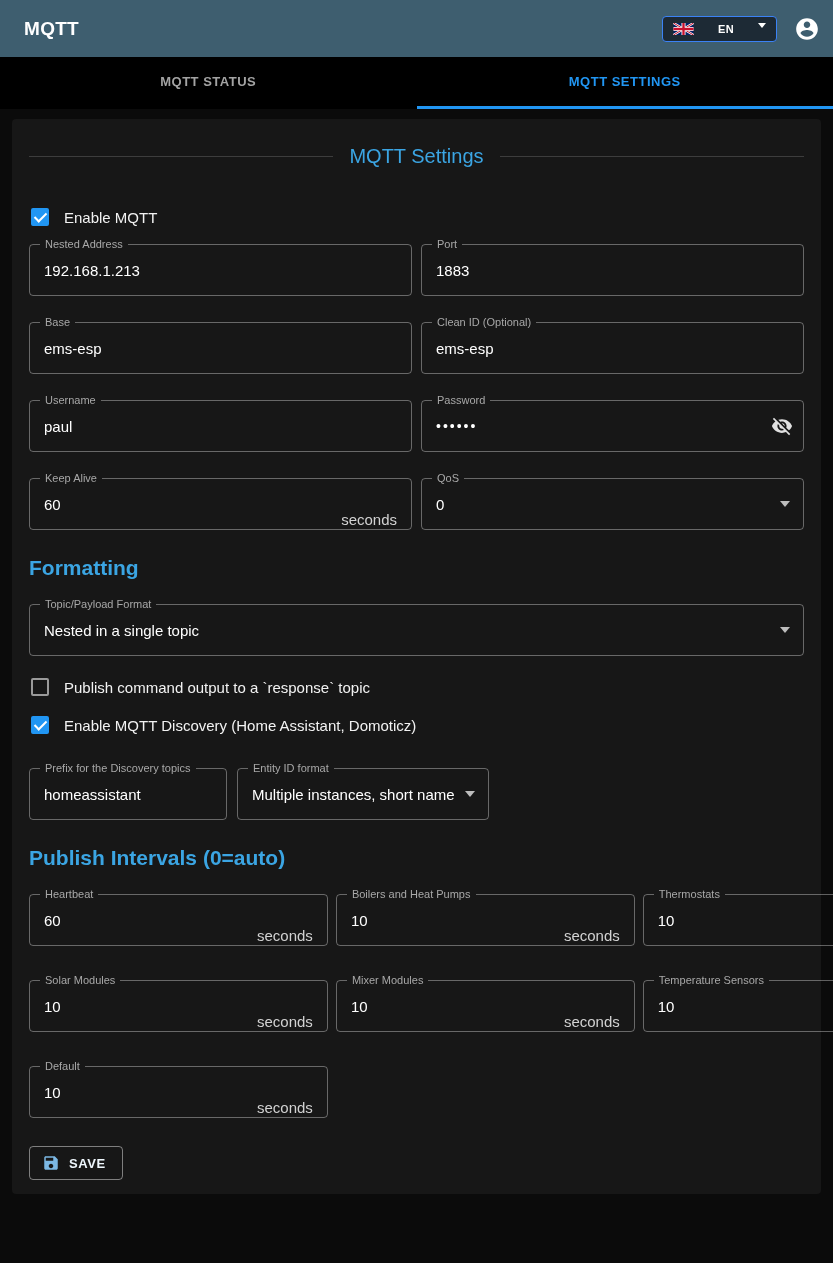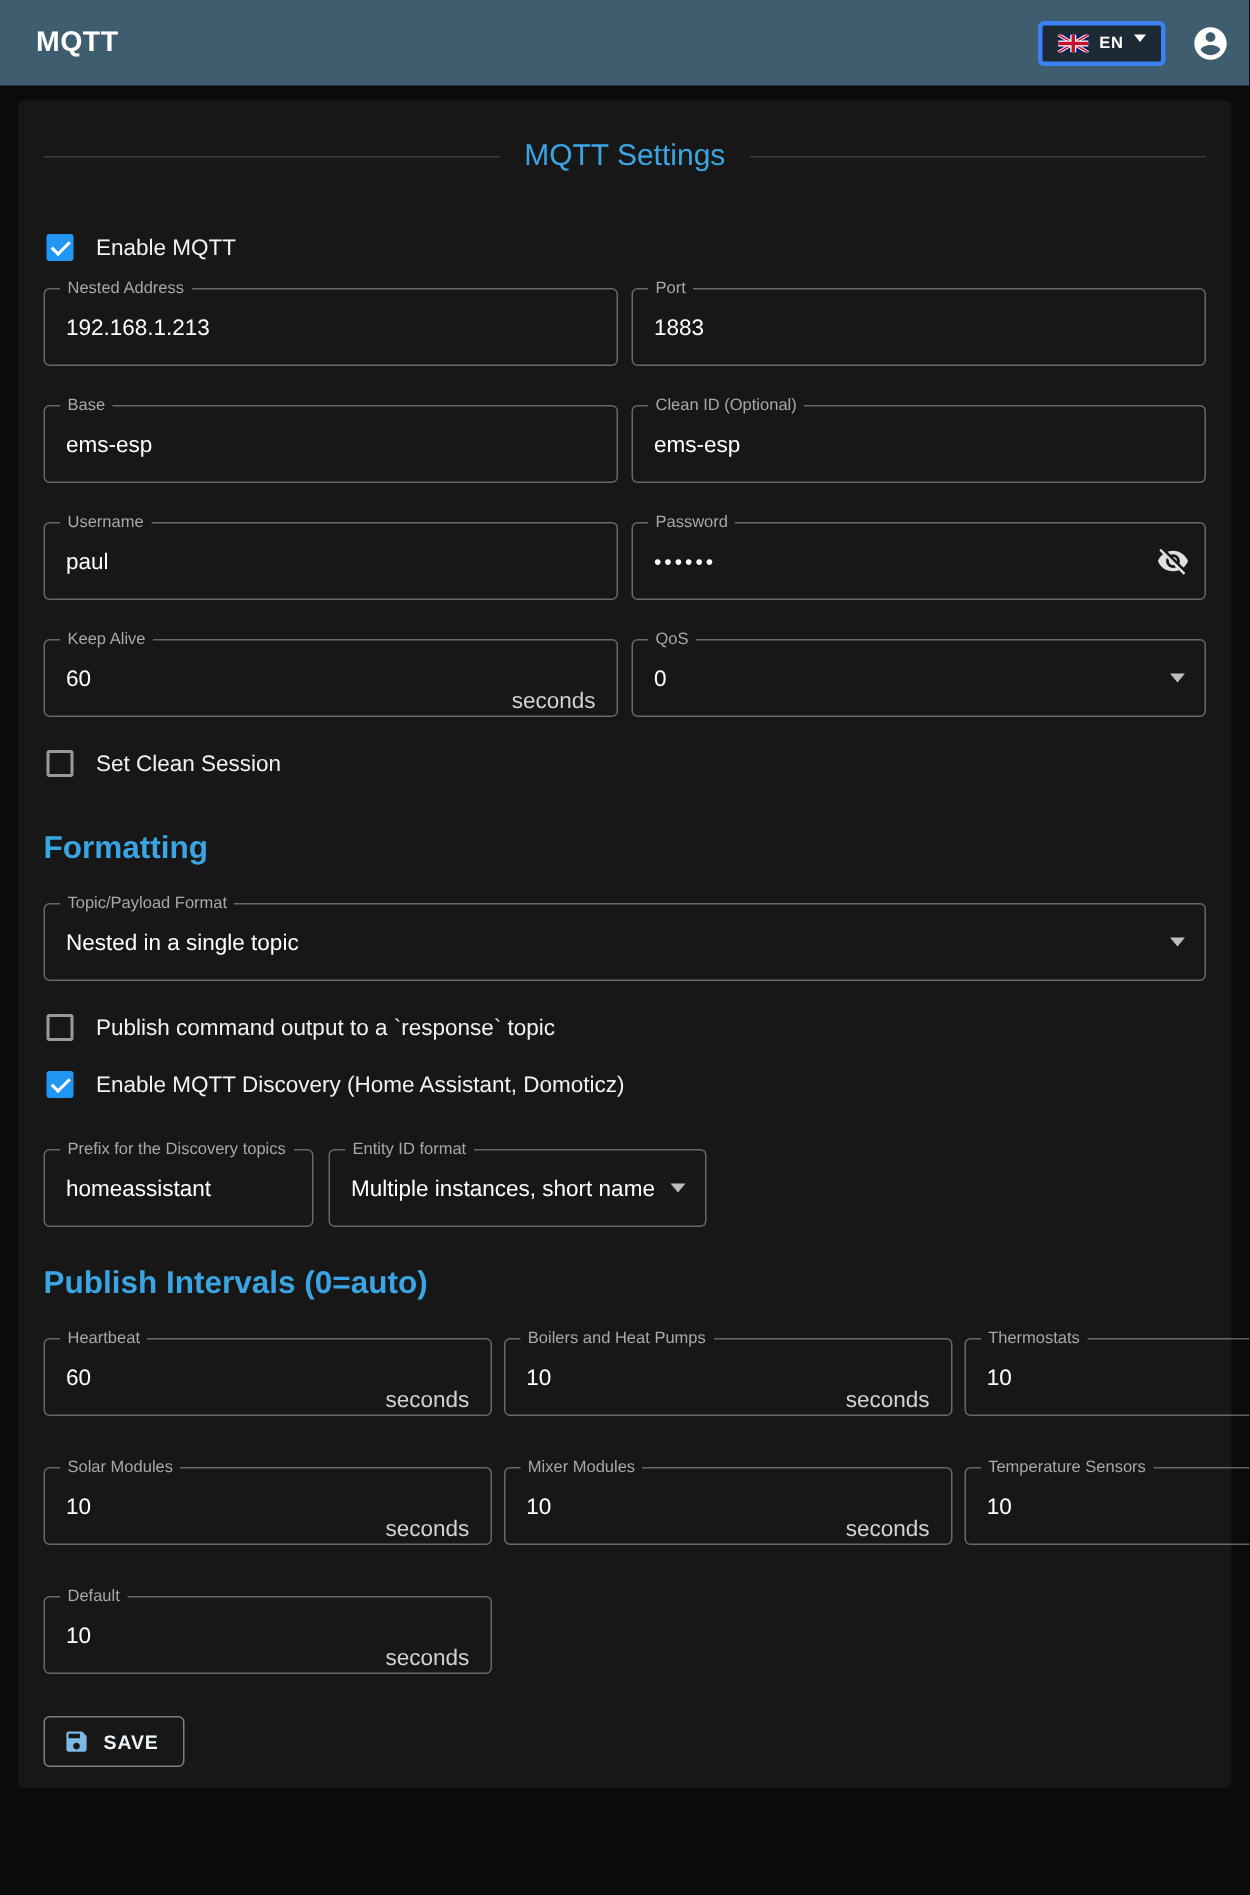--- a/index.html
+++ b/index.html
@@ -5,21 +5,21 @@
   * { box-sizing: border-box; margin: 0; padding: 0; }
   html,body { background:#000; }
   body { font-family: "Liberation Sans", sans-serif; }
 
   .screen { width:833px; height:1263px; overflow:hidden; background:#0b0b0b; position:relative; }
 
   
   .appbar { height:57px; background:#3e5e6f; display:flex; align-items:center; justify-content:space-between; padding:0 12px 0 24px; }
   .appbar h1 { color:#fff; font-size:19px; font-weight:700; letter-spacing:.3px; }
   .appbar-right { display:flex; align-items:center; gap:16px; }
-  .lang-btn { display:flex; align-items:flex-start; gap:7px; background:#1d2a35; border:3px solid #3b82f6; border-radius:4px; padding:6px 10px; cursor:pointer; }
+  .lang-btn { display:flex; align-items:flex-start; gap:24px; background:#1d2a35; border:1px solid #3b82f6; border-radius:4px; padding:6px 10px; cursor:pointer; }
   .lang-btn .lang-label { color:#fff; font-size:11px; font-weight:700; letter-spacing:.4px; }
   .caret-down { width:0; height:0; border-left:4px solid transparent; border-right:4px solid transparent; border-top:5px solid #fff; }
   .account-btn { width:28px; height:28px; display:flex; align-items:center; justify-content:center; background:transparent; border:0; cursor:pointer; }
 
   
   .tabs { height:52px; background:#000; display:flex; }
   .tab { flex:1; display:flex; align-items:center; justify-content:center; color:#a3a3a3; font-size:13px; font-weight:600; letter-spacing:.5px; border-bottom:3px solid transparent; cursor:pointer; }
   .tab.active { color:#2196f3; border-bottom-color:#2196f3; }
 
   
@@ -46,21 +46,21 @@
   .field-value { flex:1; color:#fff; font-size:15px; padding:0 14px; white-space:nowrap; overflow:hidden; }
   .suffix { color:#d2d2d2; font-size:15px; padding-right:14px;margin-top:31px; }
   .select-caret { width:0; height:0; border-left:5px solid transparent; border-right:5px solid transparent; border-top:6px solid #bdbdbd; margin-right:13px; flex:none; }
   .eye-btn { background:transparent; border:0; margin-right:10px; cursor:pointer; display:flex; align-items:center; }
 
   .fgrid { display:grid; grid-template-columns:1fr 1fr; column-gap:9px; row-gap:26px; margin-top:8px; }
   .cb-stack { margin-top:12px; }
 
   .full-select { margin-top:24px; }
   .disc-row { display:flex; gap:10px; margin-top:24px; }
-  .w-prefix { width:180px; }
+  .w-prefix { width:198px; }
   .w-entity { width:252px; }
 
   .igrid { display:grid; grid-template-columns:1fr 1fr 1fr; column-gap:8px; row-gap:34px; margin-top:24px; }
 
   
   .save-btn { margin-top:28px; display:inline-flex; align-items:center; gap:9px; background:transparent; border:1px solid rgba(255,255,255,.45); border-radius:4px; padding:7px 16px 7px 12px; cursor:pointer; }
   .save-btn .save-label { color:#eef6fc; font-size:13px; font-weight:600; letter-spacing:.6px; }
 </style>
 </head>
 <body>
@@ -84,20 +84,24 @@
         <span class="caret-down"></span>
       </button>
       <button class="account-btn">
         <svg width="26" height="26" viewBox="0 0 24 24" fill="#fff">
           <path d="M12 2C6.48 2 2 6.48 2 12s4.48 10 10 10 10-4.48 10-10S17.52 2 12 2zm0 3c1.66 0 3 1.34 3 3s-1.34 3-3 3-3-1.34-3-3 1.34-3 3-3zm0 14.2c-2.5 0-4.71-1.28-6-3.22.03-1.99 4-3.08 6-3.08 1.99 0 5.97 1.09 6 3.08-1.29 1.94-3.5 3.22-6 3.22z"></path>
         </svg>
       </button>
     </div>
   </header>
 
+  <nav class="tabs">
+    <div class="tab">MQTT STATUS</div>
+    <div class="tab active">MQTT SETTINGS</div>
+  </nav>
 
   <main class="card">
 
     <div class="divider-header">
       <span class="line"></span>
       <h2>MQTT Settings</h2>
       <span class="line"></span>
     </div>
 
     <div class="check-row">
@@ -144,24 +148,20 @@
         <span class="suffix">seconds</span>
       </div>
       <div class="field">
         <span class="field-label">QoS</span>
         <span class="field-value">0</span>
         <span class="select-caret"></span>
       </div>
     </div>
 
     <div class="cb-stack">
-      <div class="check-row">
-        <span class="checkbox"></span>
-        <span class="check-label">Set Clean Session</span>
-      </div>
     </div>
 
     <h3 class="section-heading">Formatting</h3>
 
     <div class="field full-select">
       <span class="field-label">Topic/Payload Format</span>
       <span class="field-value">Nested in a single topic</span>
       <span class="select-caret"></span>
     </div>
 

